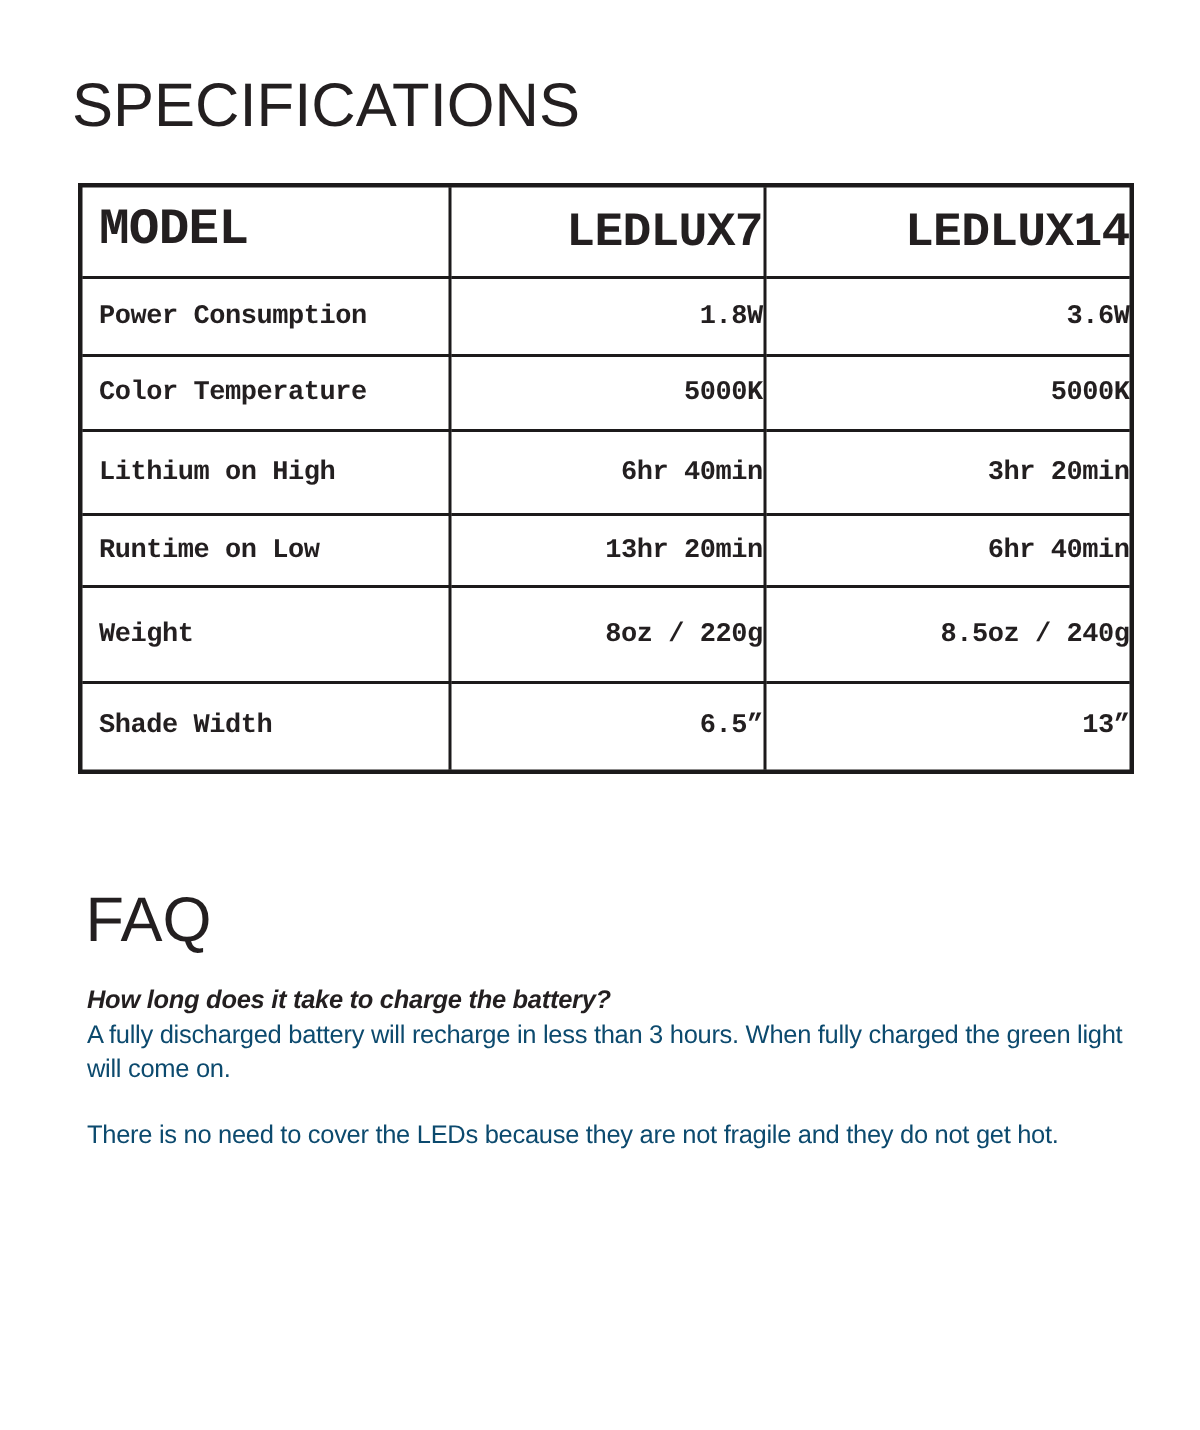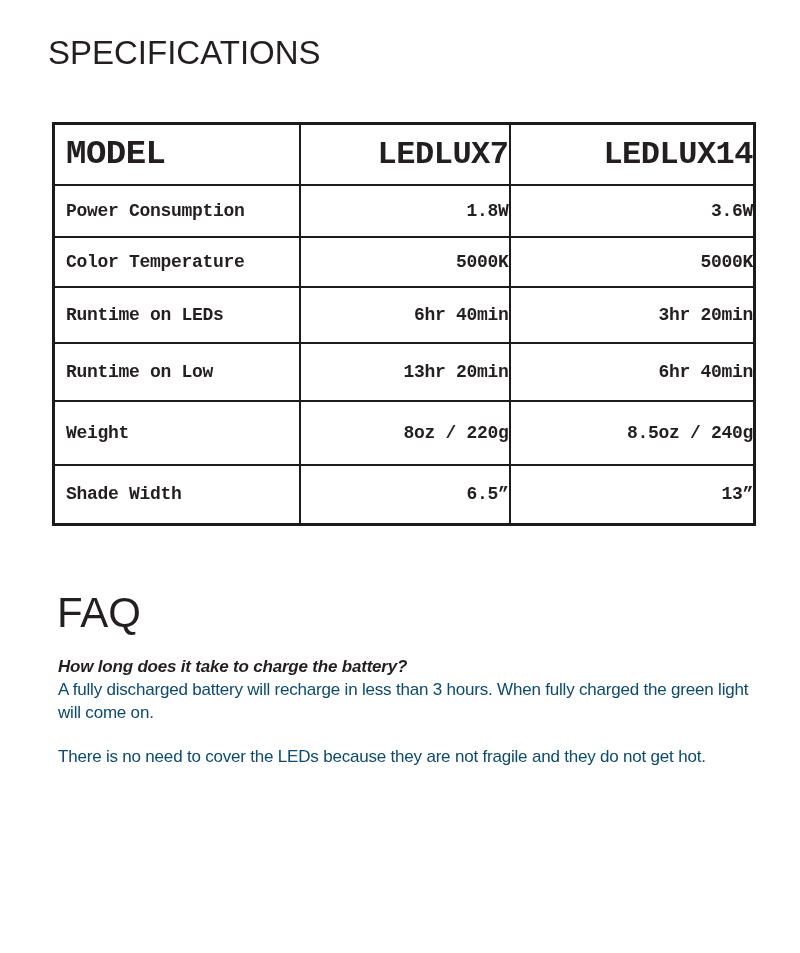--- a/index.html
+++ b/index.html
@@ -13,22 +13,22 @@
     height: 953px;
     background: #ffffff;
     position: relative;
     overflow: hidden;
   }
 
   
   .spec-title {
     position: absolute;
     left: 48px;
-    top: 35px;
-    font-size: 33px;
+    top: 48px;
+    font-size: 41px;
     font-weight: 400;
     letter-spacing: 0px;
     color: #231f20;
     line-height: 1.1;
   }
 
   
   .spec-table {
     position: absolute;
     left: 52px;
@@ -44,21 +44,21 @@
   .spec-table th, .spec-table td {
     border: 2px solid #1c1a1b;
     vertical-align: middle;
     color: #231f20;
     font-family: Liberation Mono, monospace;
   }
   .spec-table tr.hdr { height: 61px; }
   .spec-table tr.r1 { height: 52px; }
   .spec-table tr.r2 { height: 50px; }
   .spec-table tr.r3 { height: 56px; }
-  .spec-table tr.r4 { height: 58px; }
+  .spec-table tr.r4 { height: 48px; }
   .spec-table tr.r5 { height: 64px; }
   .spec-table tr.r6 { height: 60px; }
   .spec-table th.model {
     text-align: left;
     padding-left: 11px;
     font-size: 34px;
     font-weight: 700;
     letter-spacing: -0.5px;
   }
   .spec-table th.colhead {
@@ -138,21 +138,21 @@
         <td class="rowlabel">Power Consumption</td>
         <td class="val">1.8W</td>
         <td class="val">3.6W</td>
       </tr>
       <tr class="r2">
         <td class="rowlabel">Color Temperature</td>
         <td class="val">5000K</td>
         <td class="val">5000K</td>
       </tr>
       <tr class="r3">
-        <td class="rowlabel">Runtime on LEDs</td>
+        <td class="rowlabel">Lithium on High</td>
         <td class="val">6hr 40min</td>
         <td class="val">3hr 20min</td>
       </tr>
       <tr class="r4">
         <td class="rowlabel">Runtime on Low</td>
         <td class="val">13hr 20min</td>
         <td class="val">6hr 40min</td>
       </tr>
       <tr class="r5">
         <td class="rowlabel">Weight</td>

